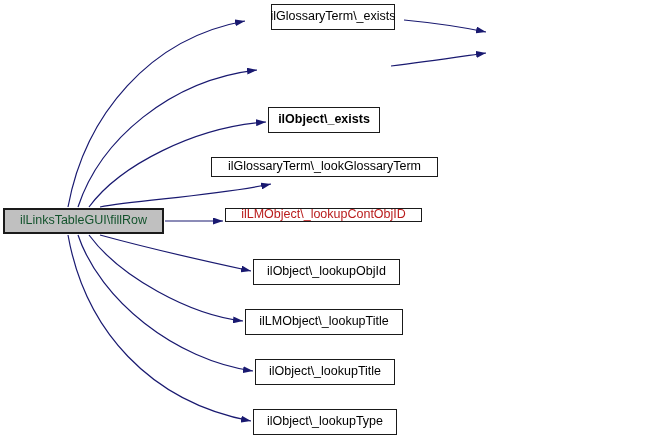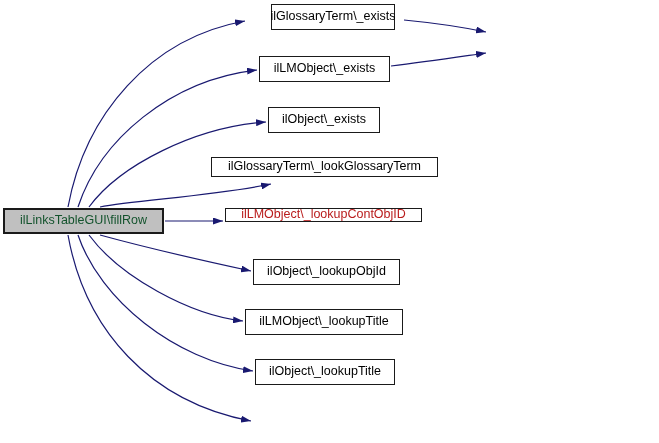--- a/index.html
+++ b/index.html
@@ -61,20 +61,20 @@
       <path d="M 100 235 C 140 246, 200 260, 251 271" class="edge" stroke="#191970" marker-end="url(#arrow)"></path>
       <path d="M 89 235 C 120 277, 190 315, 243 321" class="edge" stroke="#191970" marker-end="url(#arrow)"></path>
       <path d="M 78 235 C 100 300, 175 360, 253 371" class="edge" stroke="#191970" marker-end="url(#arrow)"></path>
       <path d="M 68 235 C 85 330, 150 402, 251 421" class="edge" stroke="#191970" marker-end="url(#arrow)"></path>
       <path d="M 404 20 C 435 23, 462 27, 486 32" class="edge" stroke="#191970" marker-end="url(#arrow)"></path>
       <path d="M 391 66 C 425 62, 458 57, 486 53" class="edge" stroke="#191970" marker-end="url(#arrow)"></path>
     </svg>
 
 <div class="node" style="left: 3px; top: 208px; width: 161px; height: 26px; background: rgb(192, 192, 192); border: 2px solid rgb(26, 26, 26); color: #14532d;"><span class="label">ilLinksTableGUI\fillRow</span></div>
     <div class="node" style="left: 247px; top: 4px; width: 124px; height: 26px; background: rgb(255, 255, 255); border: 1px solid rgb(26, 26, 26); color: rgb(0, 0, 0); margin-left: 24px;"><span class="label">ilGlossaryTerm\_exists</span></div>
-    <div class="node" style="left: 259px; top: 56px; width: 131px; height: 26px; background: rgb(255, 255, 255); border: 1px solid rgb(26, 26, 26); color: rgb(0, 0, 0);"><span class="label">ilLMObject\_exists</span></div>
-    <div class="node" style="left: 268px; top: 107px; width: 112px; height: 26px; background: rgb(255, 255, 255); border: 1px solid rgb(26, 26, 26); color: rgb(0, 0, 0);"><span class="label">ilObject\_exists</span></div>
+    <div class="node" style="left: 268px; top: 107px; width: 112px; height: 26px; background: rgb(255, 255, 255); border: 1px solid rgb(26, 26, 26); color: rgb(0, 0, 0); font-weight: bold;"><span class="label">ilObject\_exists</span></div>
     <div class="node" style="left: 211px; top: 157px; width: 227px; height: 20px; background: rgb(255, 255, 255); border: 1px solid rgb(26, 26, 26); color: rgb(0, 0, 0);"><span class="label">ilGlossaryTerm\_lookGlossaryTerm</span></div>
     <div class="node" style="left: 225px; top: 208px; width: 197px; height: 14px; background: rgb(255, 255, 255); border: 1px solid rgb(26, 26, 26); color: #b91c1c;"><span class="label">ilLMObject\_lookupContObjID</span></div>
     <div class="node" style="left: 245px; top: 309px; width: 158px; height: 26px; background: rgb(255, 255, 255); border: 1px solid rgb(26, 26, 26); color: rgb(0, 0, 0);"><span class="label">ilLMObject\_lookupTitle</span></div>
     <div class="node" style="left: 253px; top: 259px; width: 147px; height: 26px; background: rgb(255, 255, 255); border: 1px solid rgb(26, 26, 26); color: rgb(0, 0, 0);"><span class="label">ilObject\_lookupObjId</span></div>
     <div class="node" style="left: 255px; top: 359px; width: 140px; height: 26px; background: rgb(255, 255, 255); border: 1px solid rgb(26, 26, 26); color: rgb(0, 0, 0);"><span class="label">ilObject\_lookupTitle</span></div>
+    <div class="node" style="left: 253px; top: 409px; width: 144px; height: 26px; background: rgb(255, 255, 255); border: 1px solid rgb(26, 26, 26); color: rgb(0, 0, 0);"><span class="label">ilObject\_lookupType</span></div>
   </div>
 
 </body></html>

